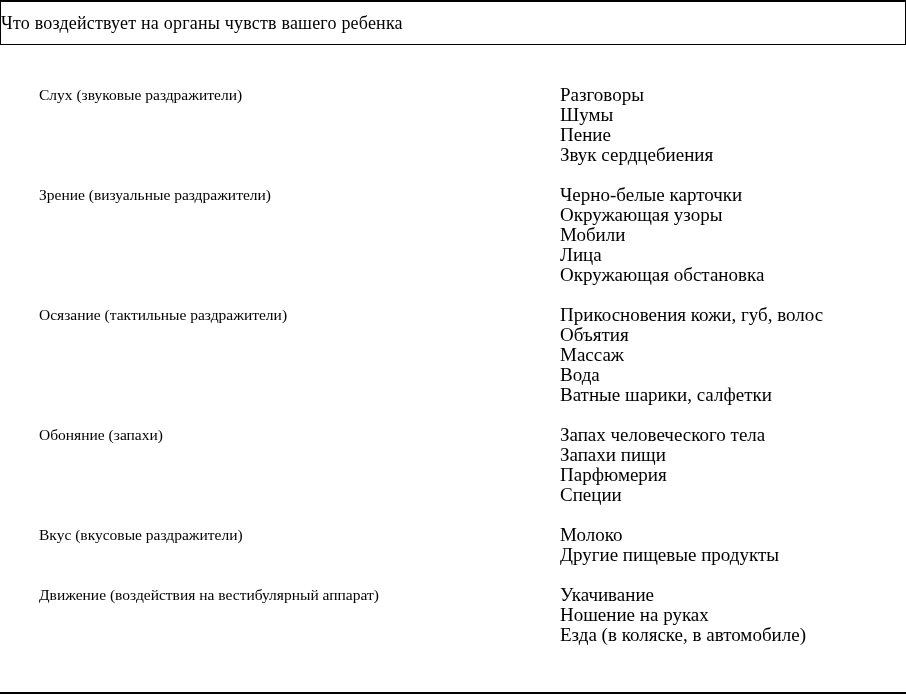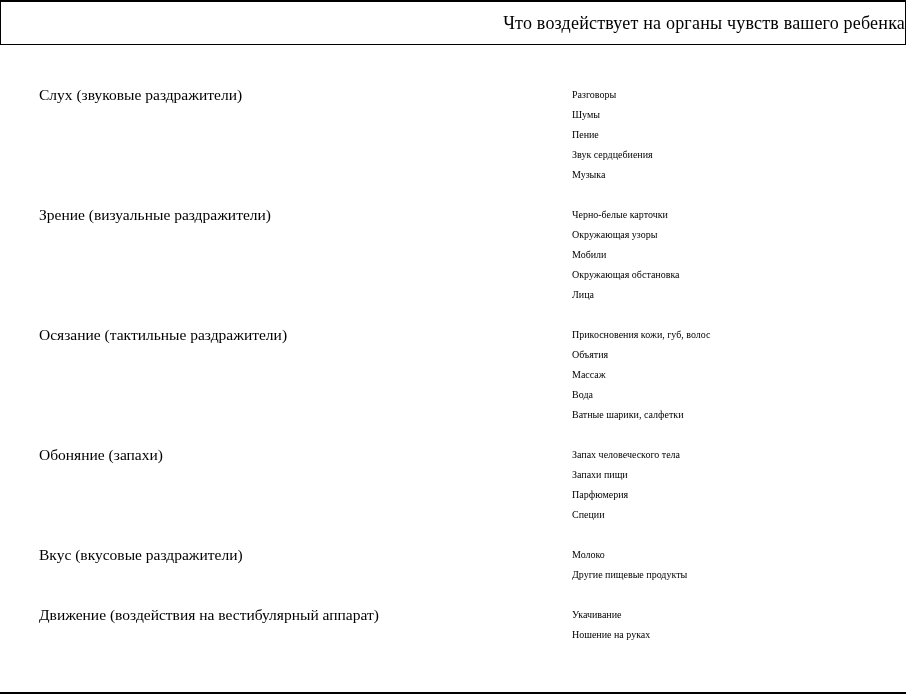--- a/index.html
+++ b/index.html
@@ -19,21 +19,21 @@
   }
   .header-band {
     box-sizing: border-box;
     height: 45px;
     border-top: 2px solid #000000;
     border-bottom: 1px solid #000000;
     border-left: 1px solid #000000;
     border-right: 1px solid #000000;
     display: flex;
     align-items: center;
-    justify-content: flex-end;
+    justify-content: flex-start;
   }
   .title {
     font-size: 18px;
     letter-spacing: 0.2px;
     white-space: nowrap;
   }
   .table-body {
     padding: 40px 20px 0 16px;
   }
   .row {
@@ -43,23 +43,22 @@
   }
   .sense {
     font-size: 15.5px;
     line-height: 20px;
     margin-left: 23px;
   }
   .stimuli {
     display: block;
   }
   .stimulus {
-    font-size: 10px;
+    font-size: 19px;
     line-height: 20px;
-    margin-left: 12px;
   }
   .bottom-rule {
     position: absolute;
     left: 0;
     top: 692px;
     width: 906px;
     height: 0;
     border-top: 2px solid #000000;
   }
 </style>
@@ -74,32 +73,31 @@
 
   <div class="table-body">
 
       <div class="row">
         <div class="sense">Слух (звуковые раздражители)</div>
         <div class="stimuli">
           <div class="stimulus">Разговоры</div>
           <div class="stimulus">Шумы</div>
           <div class="stimulus">Пение</div>
           <div class="stimulus">Звук сердцебиения</div>
-          <div class="stimulus">Музыка</div>
         </div>
       </div>
 
       <div class="row">
         <div class="sense">Зрение (визуальные раздражители)</div>
         <div class="stimuli">
           <div class="stimulus">Черно-белые карточки</div>
           <div class="stimulus">Окружающая узоры</div>
           <div class="stimulus">Мобили</div>
+          <div class="stimulus">Лица</div>
           <div class="stimulus">Окружающая обстановка</div>
-          <div class="stimulus">Лица</div>
         </div>
       </div>
 
       <div class="row">
         <div class="sense">Осязание (тактильные раздражители)</div>
         <div class="stimuli">
           <div class="stimulus">Прикосновения кожи, губ, волос</div>
           <div class="stimulus">Объятия</div>
           <div class="stimulus">Массаж</div>
           <div class="stimulus">Вода</div>
@@ -123,19 +121,20 @@
           <div class="stimulus">Молоко</div>
           <div class="stimulus">Другие пищевые продукты</div>
         </div>
       </div>
 
       <div class="row">
         <div class="sense">Движение (воздействия на вестибулярный аппарат)</div>
         <div class="stimuli">
           <div class="stimulus">Укачивание</div>
           <div class="stimulus">Ношение на руках</div>
+          <div class="stimulus">Езда (в коляске, в автомобиле)</div>
         </div>
       </div>
     </div>
 
   <div class="bottom-rule"></div>
 
 </div>
 
 </body></html>

